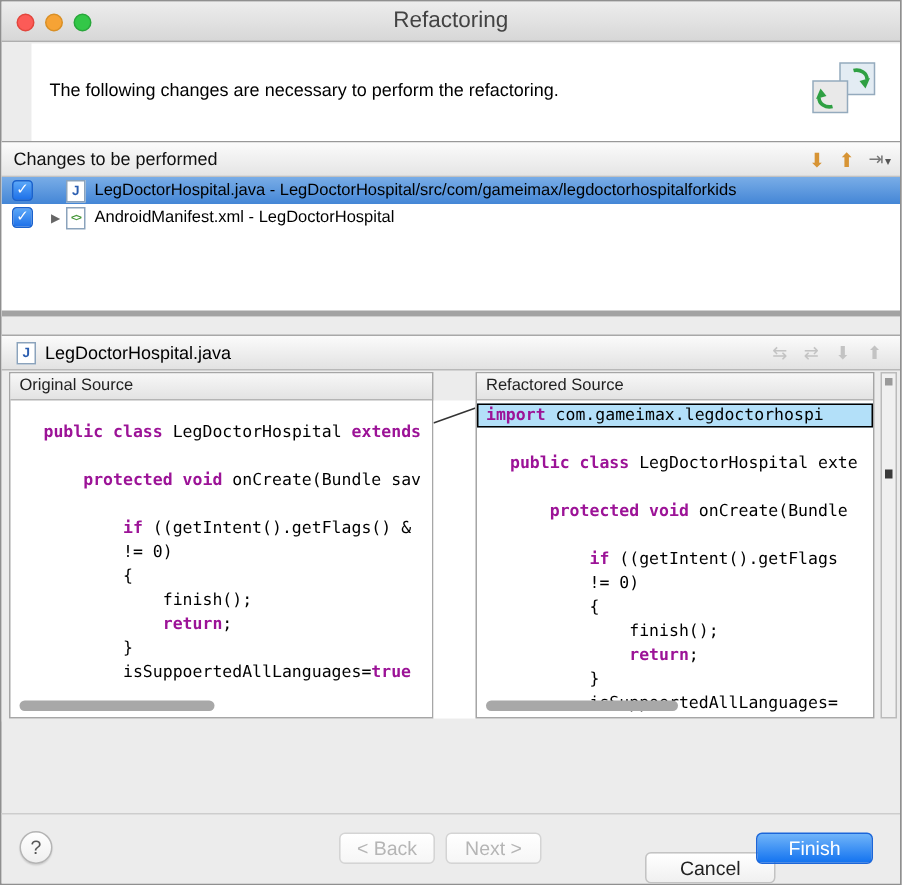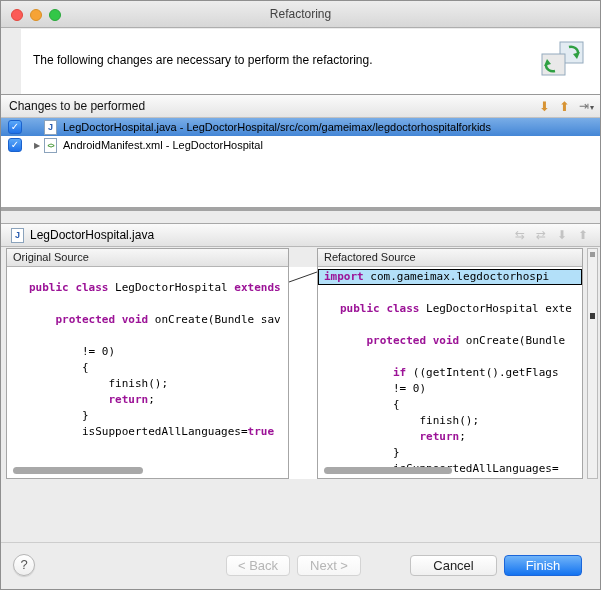--- a/index.html
+++ b/index.html
@@ -5,21 +5,21 @@
   * { margin:0; padding:0; box-sizing:border-box; }
   html,body { background:#9a9a9a; }
   .window{
     position:relative; width:601px; height:590px; background:#ececec;
     font-family:"Liberation Sans",sans-serif; overflow:hidden;
     border:1px solid #8f8f8f;
   }
   
   .titlebar{position:absolute;top:0;left:0;right:0;height:27px;
     background:linear-gradient(#ededed,#d7d7d7);border-bottom:1px solid #aeaeae;}
-  .window-title{text-align:center;line-height:26px;font-size:12px;color:#434343;}
+  .window-title{text-align:center;line-height:26px;font-size:15px;color:#434343;}
   .tl{position:absolute;top:8px;width:12px;height:12px;border-radius:50%;}
   .tl-red{left:10px;background:#fc5b57;border:1px solid #e2463d;}
   .tl-yellow{left:29px;background:#f6a335;border:1px solid #d98f25;}
   .tl-green{left:48px;background:#33c748;border:1px solid #29a73b;}
   
   .header-area{position:absolute;top:28px;left:0;right:0;height:65px;background:#fff;margin-left:20px;}
   .message{position:absolute;left:12px;top:24px;font-size:12px;color:#000;}
   .refactor-graphic{position:absolute;right:14px;top:11px;width:48px;height:40px;}
   
   .changes-section{position:absolute;top:93px;left:0;width:601px;height:117px;background:#fff;
@@ -72,21 +72,21 @@
   
   .bottom-bar{position:absolute;left:0;right:0;top:541px;height:48px;background:#ececec;border-top:1px solid #cdcdcd;}
   .help-button{position:absolute;left:12px;top:11px;width:22px;height:22px;border-radius:50%;
     background:linear-gradient(#fff,#efefef);border:1px solid #b5b5b5;text-align:center;line-height:20px;
     font-size:13px;color:#555;box-shadow:0 1px 1px rgba(0,0,0,0.12);}
   .btn{position:absolute;top:12px;height:21px;border-radius:4px;font-family:inherit;font-size:13px;
     line-height:19px;text-align:center;padding:0;cursor:default;}
   .btn-back{left:225px;width:64px;}
   .btn-next{left:296px;width:64px;}
   .btn.disabled{background:linear-gradient(#fff,#f6f6f6);border:1px solid #d4d4d4;color:#b5b5b5;}
-  .btn-cancel{left:409px;width:87px;background:linear-gradient(#fff,#f0f0f0);border:1px solid #c3c3c3;color:#222;}
+  .btn-cancel{left:429px;width:87px;background:linear-gradient(#fff,#f0f0f0);border:1px solid #c3c3c3;color:#222;margin-top:13px;}
   .btn-finish{left:503px;width:78px;background:linear-gradient(#70b4f9,#1373f0);border:1px solid #1b66d9;color:#fff;}
 </style>
 </head>
 <body>
 
 <div class="window">
 
   <div class="titlebar">
     <span class="tl tl-red"></span>
     <span class="tl tl-yellow"></span>
@@ -145,20 +145,21 @@
       </div>
     </div>
 
     <div class="pane pane-left">
       <div class="pane-header">Original Source</div>
       <div class="code" id="left-code">
           <div class="code-line"><span class="kw">public</span> <span class="kw">class</span> LegDoctorHospital <span class="kw">extends</span></div>
           <div class="code-line">&nbsp;</div>
           <div class="code-line">    <span class="kw">protected</span> <span class="kw">void</span> onCreate(Bundle sav</div>
           <div class="code-line">&nbsp;</div>
+          <div class="code-line">        <span class="kw">if</span> ((getIntent().getFlags() &amp;</div>
           <div class="code-line">        != 0)</div>
           <div class="code-line">        {</div>
           <div class="code-line">            finish();</div>
           <div class="code-line">            <span class="kw">return</span>;</div>
           <div class="code-line">        }</div>
           <div class="code-line">        isSuppoertedAllLanguages=<span class="kw">true</span></div>
         </div>
       <div class="hscroll hscroll-left"></div>
     </div>
 

